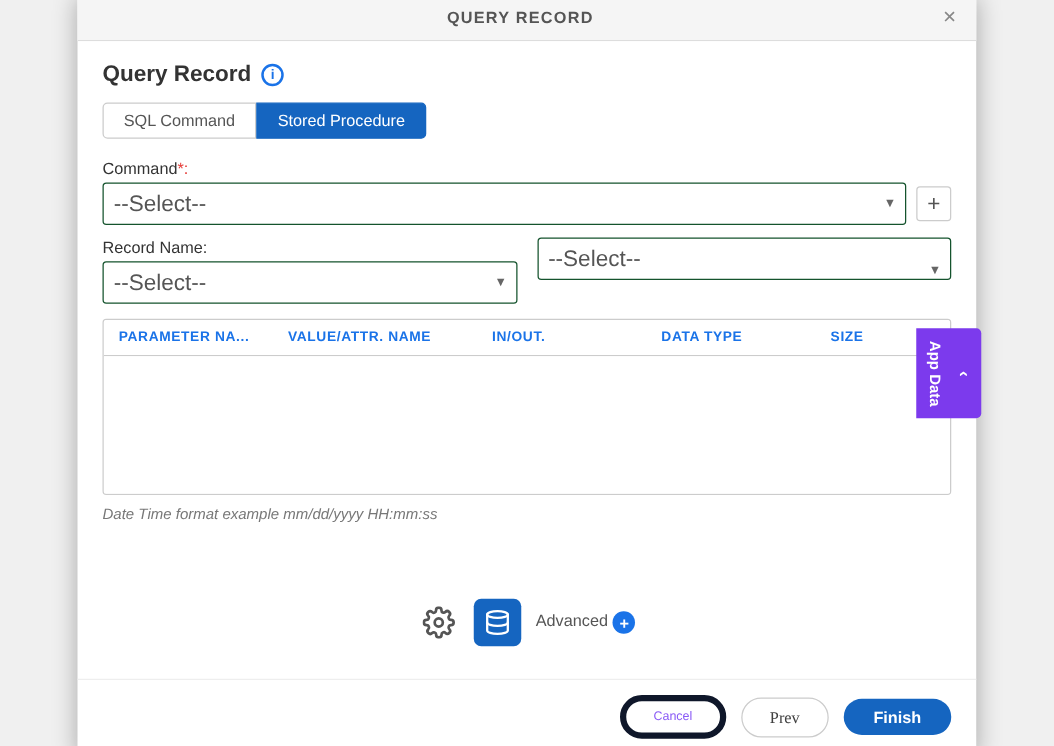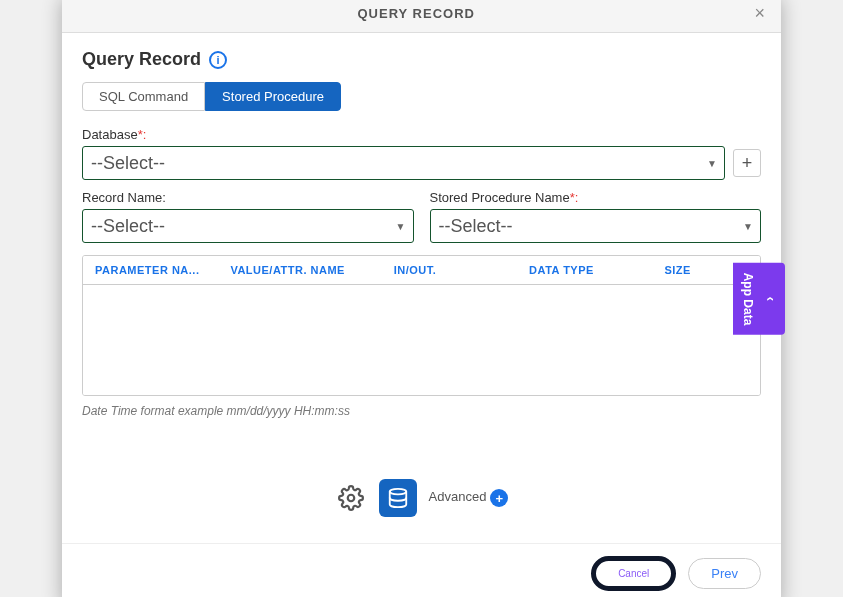--- a/index.html
+++ b/index.html
@@ -275,22 +275,23 @@
       font-size: 10px;
       color: #8b5cf6;
       cursor: pointer;
     }
     .prev-btn {
       background: #fff;
       border: 1px solid #ccc;
       padding: 7px 22px;
       border-radius: 20px;
       font-size: 13px;
-      color: #3b82f6;
-      cursor: pointer;
+      color: #404040;
+      cursor: pointer;
+      font-family: Liberation Serif, serif;
     }
     .finish-btn {
       background: #1565c0;
       border: none;
       padding: 7px 24px;
       border-radius: 20px;
       font-size: 13px;
       color: #fff;
       cursor: pointer;
       font-weight: bold;
@@ -314,21 +315,21 @@
         <div class="info-icon">i</div>
       </div>
 
       <div class="tab-bar">
         <button class="tab-btn">SQL Command</button>
         <button class="tab-btn active">Stored Procedure</button>
       </div>
 
       <div class="form-row">
         <div class="form-label">
-          <span>Database</span><span class="required">*:</span>
+          <span>Command</span><span class="required">*:</span>
         </div>
         <div class="select-row">
           <div class="select-wrapper">
             <select>
               <option>--Select--</option>
             </select>
             <span class="select-arrow">▼</span>
           </div>
           <button class="add-btn">+</button>
         </div>
@@ -338,23 +339,20 @@
         <div class="form-row">
           <div class="form-label">Record Name:</div>
           <div class="select-wrapper">
             <select>
               <option>--Select--</option>
             </select>
             <span class="select-arrow">▼</span>
           </div>
         </div>
         <div class="form-row">
-          <div class="form-label">
-            <span>Stored Procedure Name</span><span class="required">*:</span>
-          </div>
           <div class="select-wrapper">
             <select>
               <option>--Select--</option>
             </select>
             <span class="select-arrow">▼</span>
           </div>
         </div>
       </div>
 
       <div class="params-table">
@@ -388,20 +386,21 @@
           <span>Advanced</span>
           <div class="advanced-plus">+</div>
         </div>
       </div>
 
     </div>
 
     <div class="modal-footer-actions">
       <button class="cancel-btn">Cancel</button>
       <button class="prev-btn">Prev</button>
+      <button class="finish-btn">Finish</button>
     </div>
 
     <div style="position:absolute; right:-4px; top:50%; transform:translateY(-50%); z-index:10;">
       <div style="background:#7c3aed; color:#fff; font-size:12px; font-weight:bold; padding:10px 8px; border-radius:0 4px 4px 0; cursor:pointer; writing-mode:vertical-rl; text-orientation:mixed; display:flex; flex-direction:column; align-items:center; gap:6px;">
         <span style="transform:rotate(180deg); font-size:14px;">›</span>
         <span>App Data</span>
       </div>
     </div>
 
   </div>

